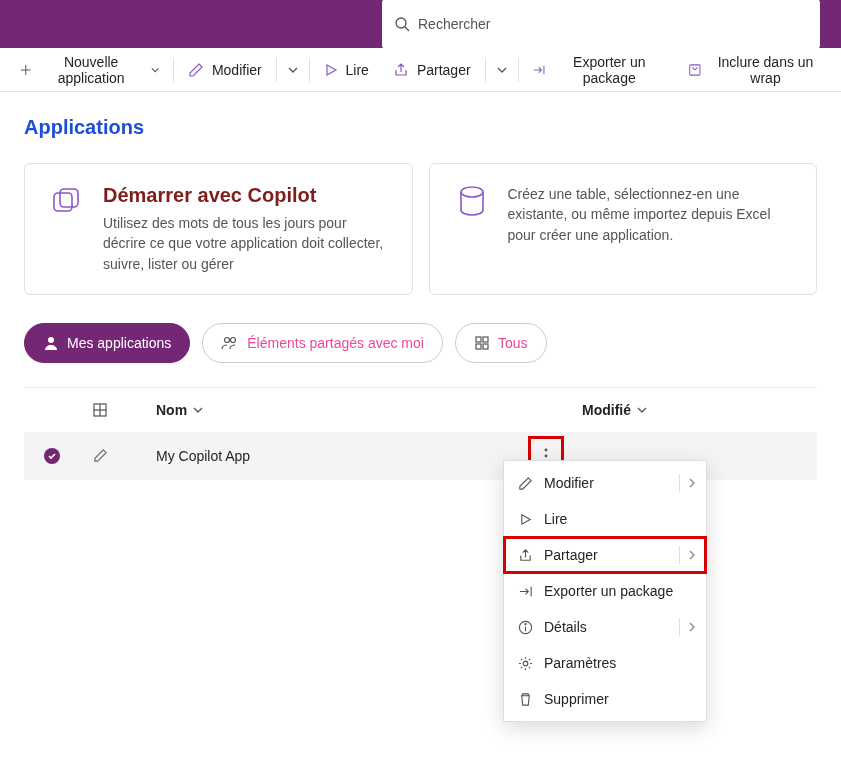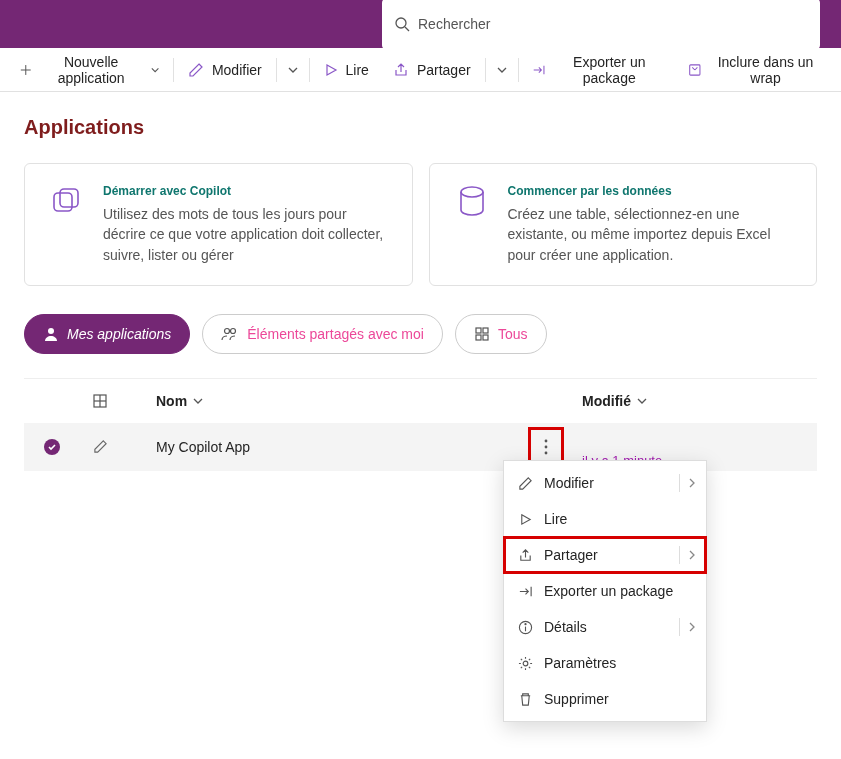--- a/index.html
+++ b/index.html
@@ -15,33 +15,33 @@
 
 .cmdbar { height: 44px; border-bottom: 1px solid #e1e1e1; display: flex; align-items: center; background: #fff; padding: 0 8px; }
 .cmdbtn { display: flex; align-items: center; gap: 8px; padding: 0 12px; height: 44px; font-size: 14px; color: #242424; cursor: pointer; background: transparent; border: none; }
 .cmdbtn svg { color: #8A2BE2; }
 .splitter { width: 1px; height: 24px; background: #e1e1e1; margin: 0 2px; }
 .cmd-split { display: flex; align-items: center; }
 .cmd-caret { width: 28px; height: 44px; display: flex; align-items: center; justify-content: center; cursor: pointer; }
 
 
 .page { padding: 24px 24px 0 24px; }
-.page-title { font-size: 20px; font-weight: 600; color: #7f1d1d; margin-bottom: 24px; }
+.page-title { font-size: 20px; font-weight: 600; color: #1d4ed8; margin-bottom: 24px; }
 
 
 .cards { display: flex; gap: 16px; margin-bottom: 28px; }
 .card { flex: 1; border: 1px solid #e1e1e1; border-radius: 6px; padding: 20px 24px; display: flex; gap: 18px; cursor: pointer; }
 .card-icon { flex-shrink: 0; width: 36px; height: 36px; display: flex; align-items: center; justify-content: center; }
-.card-title { font-size: 12px; font-weight: 600; color: #0f766e; margin-bottom: 6px; }
+.card-title { font-size: 20px; font-weight: 600; color: #7f1d1d; margin-bottom: 6px; }
 .card-desc { font-size: 14px; color: #555; line-height: 1.45; }
 
 
 .pills { display: flex; gap: 12px; margin-bottom: 24px; }
 .pill { border: 1px solid #ccc; border-radius: 22px; height: 40px; padding: 0 18px; display: flex; align-items: center; gap: 8px; font-size: 14px; background: #fff; cursor: pointer; color: #ec4899; }
-.pill.active { background: #742774; color: #fff; border-color: #742774; font-style: italic; }
+.pill.active { background: #742774; color: #fff; border-color: #742774; }
 
 
 .list { border-top: 1px solid #eee; }
 .list-header { display: flex; align-items: center; height: 44px; font-size: 14px; font-weight: 600; color: #242424; }
 .col-check { width: 56px; display: flex; align-items: center; justify-content: center; }
 .col-type { width: 40px; display: flex; align-items: center; justify-content: center; }
 .col-name { flex: 0 0 370px; padding-left: 8px; display: flex; align-items: center; gap: 6px; margin-left: 28px; }
 .col-more { width: 56px; display: flex; align-items: center; justify-content: center; }
 .col-mod { flex: 1; padding-left: 8px; display: flex; align-items: center; gap: 6px; }
 
@@ -163,21 +163,20 @@
       </div>
     </div>
     <div class="card">
       <div class="card-icon">
         <svg width="30" height="34" viewBox="0 0 30 34" fill="none" stroke="#8A57C7" stroke-width="1.6">
             <ellipse cx="15" cy="7" rx="11" ry="5"></ellipse>
             <path d="M4 7v18c0 2.8 4.9 5 11 5s11-2.2 11-5V7"></path>
           </svg>
       </div>
       <div>
-        <div class="card-title">Commencer par les données</div>
         <div class="card-desc">Créez une table, sélectionnez-en une existante, ou même importez depuis Excel pour créer une application.</div>
       </div>
     </div>
   </div>
 
   <div class="pills">
     <button class="pill active">
       <svg width="16" height="16" viewBox="0 0 16 16" fill="#fff">
           <circle cx="8" cy="5" r="3"></circle>
           <path d="M2 15c0-3 3-5 6-5s6 2 6 5"></path>

